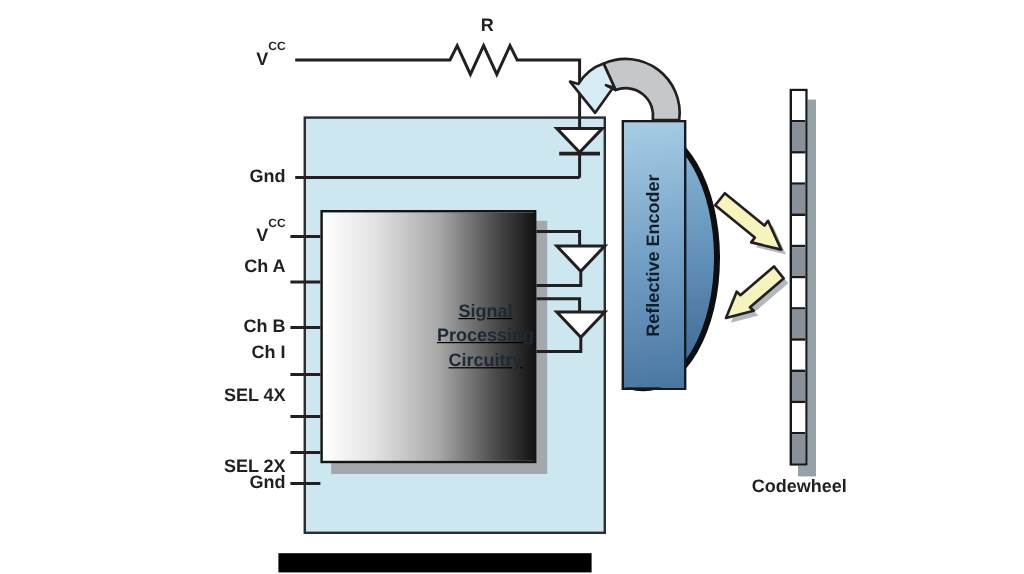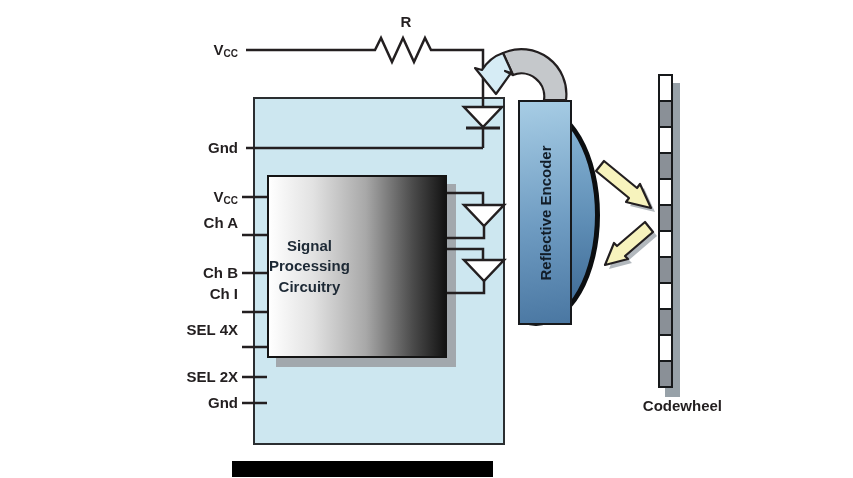--- a/index.html
+++ b/index.html
@@ -1,48 +1,48 @@
 <!DOCTYPE html>
 <html><head>
 <meta charset="utf-8">
 <style>
   html,body{margin:0;padding:0;background:#fff;}
   .stage{position:relative;width:853px;height:478px;background:#ffffff;overflow:hidden;
          font-family:"Liberation Sans",sans-serif;}
   .lbl{position:absolute;font-weight:bold;font-size:15px;color:#231f20;z-index:6;line-height:18px;}
   .pin{left:150px;width:88px;height:18px;text-align:right;}
-  sub.cc{font-size:10px;font-weight:bold;position:relative;bottom:2px;}
+  sub.cc{font-size:10px;font-weight:bold;position:relative;bottom:16px;}
   .bluebox{position:absolute;left:253px;top:97px;width:252px;height:348px;box-sizing:border-box;
            background:#cde7f0;border:2.5px solid #2b2e31;z-index:1;}
-  .sigblock{position:absolute;left:267px;top:175px;width:180px;height:183px;box-sizing:border-box;
+  .sigblock{position:absolute;left:267px;top:175px;width:180px;height:211px;box-sizing:border-box;
             border:2px solid #141414;z-index:2;
             background:linear-gradient(90deg,#ffffff 0%,#e2e2e2 25%,#a8a8a8 55%,#4a4a4a 82%,#141414 100%);
             box-shadow:9px 9px 0 #a2a8ad;
-            display:flex;align-items:center;justify-content:flex-start;}
+            display:flex;align-items:center;justify-content:flex-end;text-decoration:underline;}
   .sigtext{white-space:pre-line;text-align:center;font-weight:bold;font-size:15px;
            line-height:1.35;color:#1d2935;}
   .lens-clip{position:absolute;left:520px;top:102px;width:86px;height:230px;overflow:hidden;z-index:3;}
   .lens{position:absolute;left:-48px;top:2px;width:128px;height:222px;border-radius:50%;
         box-sizing:border-box;border:5px solid #0c0e10;
         background:linear-gradient(180deg,#8cb9d9 0%,#5d8cb4 55%,#3a6590 100%);}
   .encoder{position:absolute;left:518px;top:100px;width:54px;height:225px;box-sizing:border-box;
            border:2.5px solid #17191c;z-index:4;
            background:linear-gradient(172deg,#a7cde5 0%,#6f9cc2 55%,#4a77a2 100%);}
   .enc-label{position:absolute;left:50%;top:50%;transform:translate(-50%,-50%) rotate(-90deg);
              white-space:nowrap;font-weight:bold;font-size:15px;color:#121d28;}
   .codewheel{position:absolute;left:658px;top:74px;width:15px;height:314px;box-sizing:border-box;
              border:2px solid #17191b;background:#fff;box-shadow:7px 9px 0 #97a1a8;z-index:2;
              display:flex;flex-direction:column;}
   .cw-seg{flex:1;border-bottom:2px solid #17191b;background:#ffffff;}
   .cw-seg:last-child{border-bottom:none;}
   .cw-seg:nth-child(even){background:#8a9097;}
   .blackbar{position:absolute;left:232px;top:461px;width:261px;height:16px;background:#000;z-index:2;}
   .wires{position:absolute;left:0;top:0;z-index:5;pointer-events:none;}
   .r-label{left:394px;top:13px;width:24px;text-align:center;}
-  .cw-label{left:610px;top:397px;width:112px;text-align:right;}
+  .cw-label{left:610px;top:397px;width:112px;text-align:center;}
 </style>
 </head>
 <body>
 
 <div class="stage">
 
   <div class="bluebox"></div>
 
   <div class="sigblock">
     <span class="sigtext">Signal
@@ -106,17 +106,17 @@
 
   <div class="lbl r-label">R</div>
 
   <div class="lbl pin" style="top:41px"><span>V</span><sub class="cc">CC</sub></div>
   <div class="lbl pin" style="top:139px"><span>Gnd</span></div>
   <div class="lbl pin" style="top:188px"><span>V</span><sub class="cc">CC</sub></div>
   <div class="lbl pin" style="top:214px"><span>Ch A</span></div>
   <div class="lbl pin" style="top:264px"><span>Ch B</span></div>
   <div class="lbl pin" style="top:285px"><span>Ch I</span></div>
   <div class="lbl pin" style="top:321px"><span>SEL 4X</span></div>
-  <div class="lbl pin" style="top:368px"><span>SEL 2X</span></div>
+  <div class="lbl pin" style="top:380px"><span>SEL 2X</span></div>
   <div class="lbl pin" style="top:394px"><span>Gnd</span></div>
 
   <div class="lbl cw-label">Codewheel</div>
 </div>
 
 </body></html>

